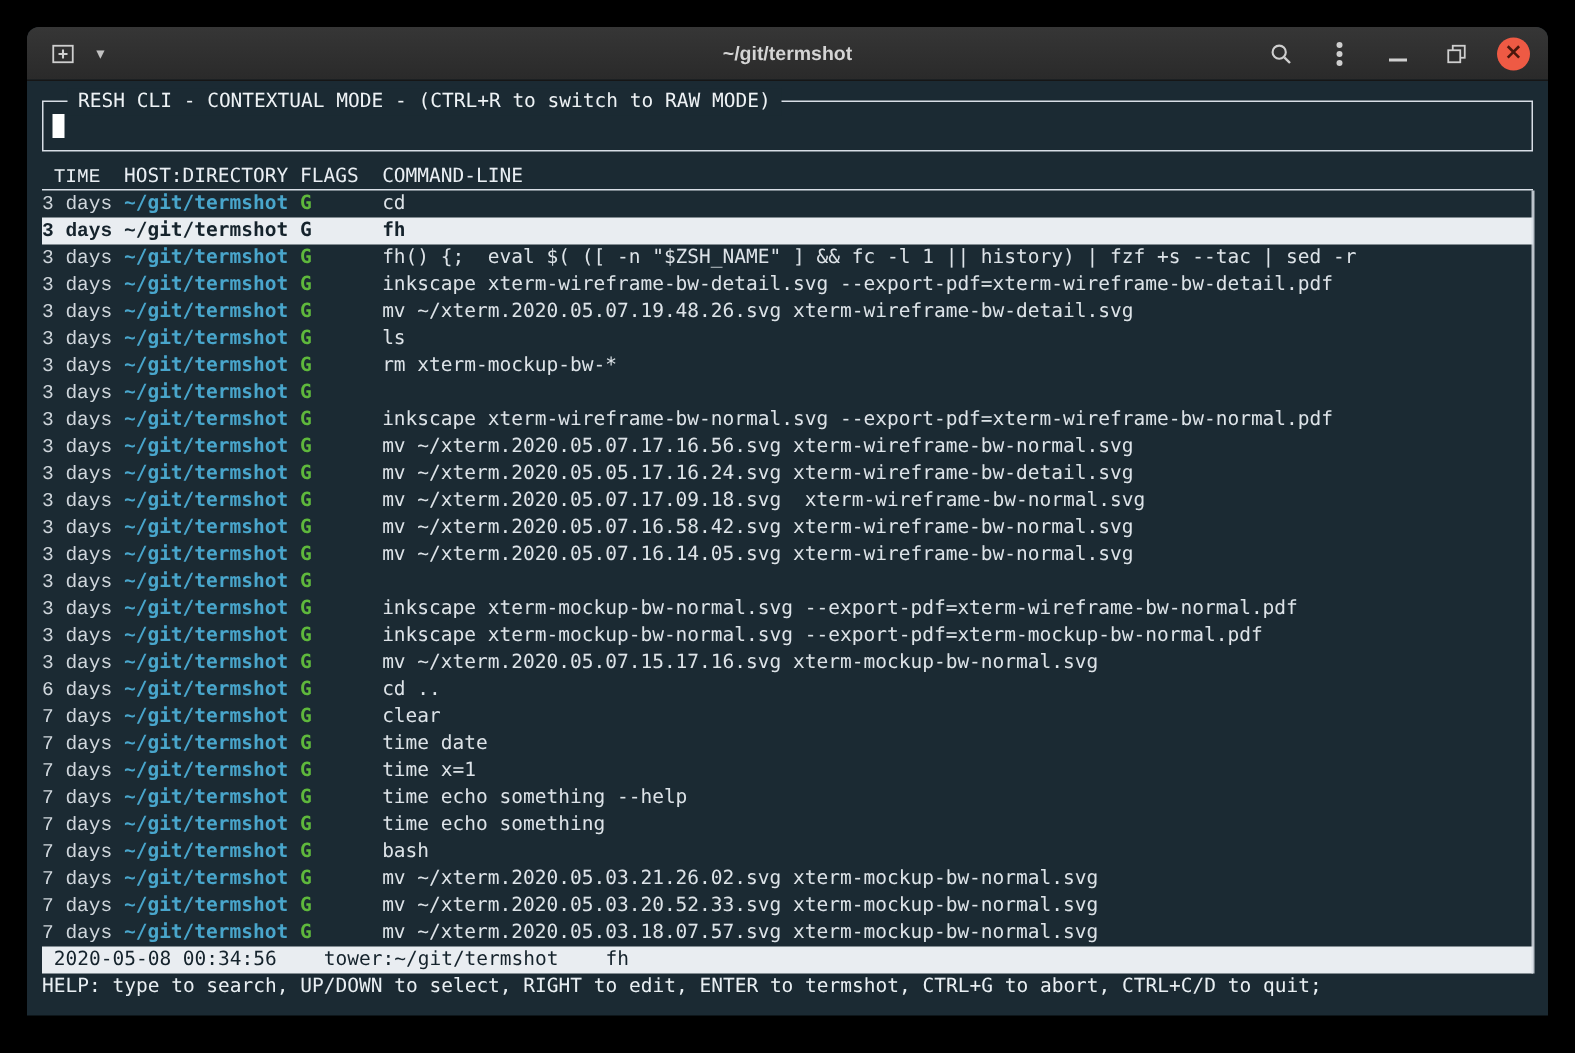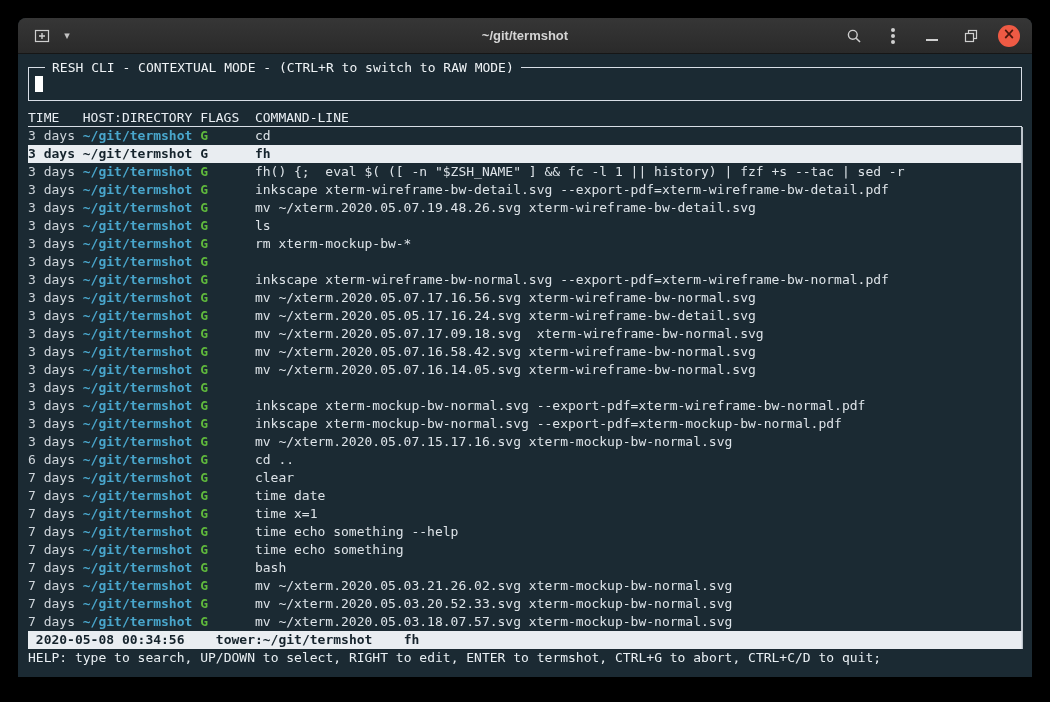--- a/index.html
+++ b/index.html
@@ -32,34 +32,34 @@
   .close-x{color:#4a170d;font:bold 15px/1 "DejaVu Sans",sans-serif;transform:translateY(-1px);}
   
   .terminal{position:relative;height:623px;padding:13px 10px 0;color:var(--fg);
     font-size:13px;line-height:18px;border-radius:11px;}
   .searchbox{position:relative;height:34px;border:1px solid var(--line);margin-bottom:8px;}
   .sb-label{position:absolute;top:-9px;left:16px;background:var(--terminal-bg);
     padding:0 7px;white-space:pre;color:#eef2f5;}
   .cursor{position:absolute;left:6px;top:8px;width:8px;height:16px;background:#ffffff;}
   .table{position:relative;}
   .hdr,.hrow,.statusbar{display:flex;white-space:pre;height:18px;align-items:baseline;line-height:18px;}
-  .c-time{flex:none;width:6ch;text-align:left;}
+  .c-time{flex:none;width:6ch;text-align:center;font-family:Liberation Mono, monospace;}
   .c-host{flex:none;width:14ch;margin-left:1ch;overflow:hidden;}
   .c-flags{flex:none;width:5ch;margin-left:1ch;}
   .c-cmd{flex:none;margin-left:2ch;overflow:hidden;white-space:pre;}
   .hdr{border-bottom:1px solid var(--line);color:#e9eef3;}
   .hrow{cursor:default;}
   .hrow .c-time{color:#cfd6dc;}
   .hrow .c-host{color:var(--accent-cyan);font-weight:bold;}
   .hrow .c-flags{color:var(--accent-green);font-weight:bold;}
   .hrow .c-cmd{color:#dde3e8;}
   .hrow.selected{background:var(--hl-bg);font-weight:bold;}
   .hrow.selected .c-time,.hrow.selected .c-host,.hrow.selected .c-flags,.hrow.selected .c-cmd{color:var(--hl-fg);}
   .vline{position:absolute;right:-1px;top:18px;height:522px;width:2px;background:var(--line);opacity:.85;}
-  .statusbar{background:var(--hl-bg);color:var(--hl-fg);font-weight:bold;}
+  .statusbar{background:var(--hl-bg);color:var(--hl-fg);font-weight:normal;}
   .statusbar span{margin-right:4ch;}
   .statusbar span:first-child{margin-left:1ch;}
   .helpline{height:18px;white-space:pre;color:#e9eff3;overflow:hidden;}
 </style>
 </head>
 <body>
 
 <div class="window">
 
   <div class="titlebar">

